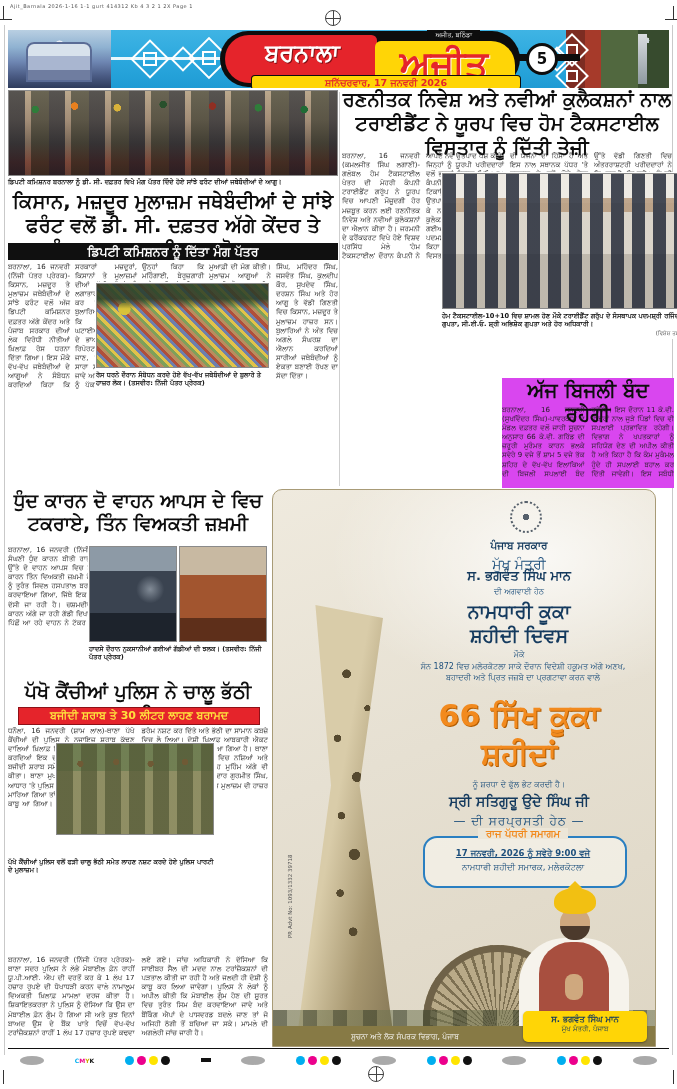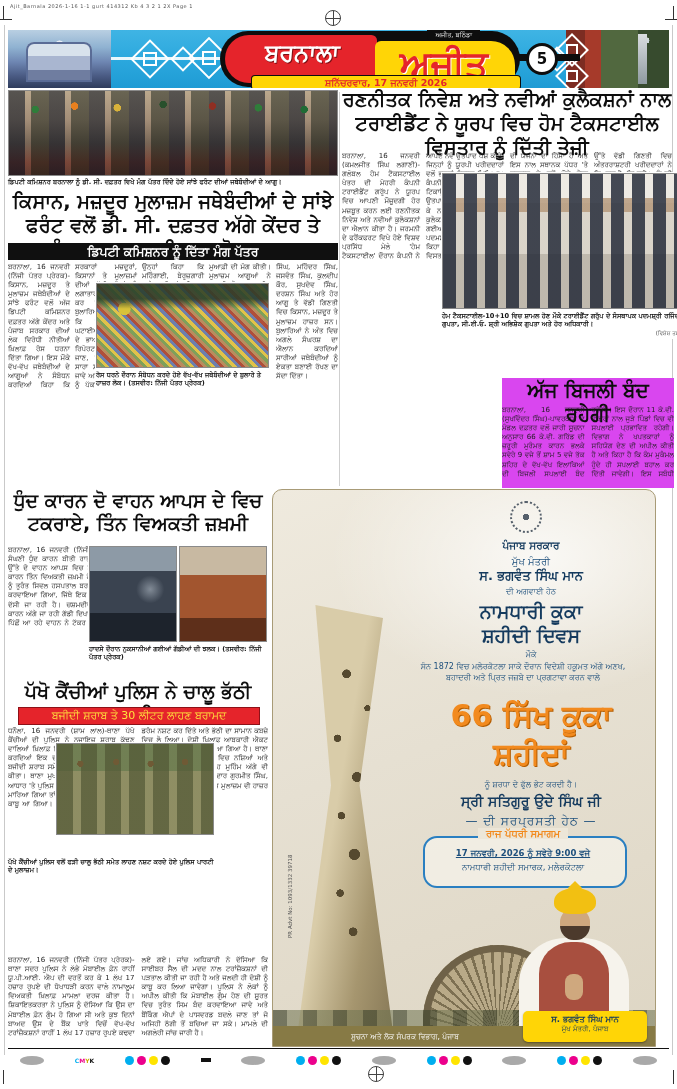--- a/index.html
+++ b/index.html
@@ -51,21 +51,21 @@
 
   
   .photo{border:1px solid #8a8a8a;box-sizing:border-box;}
   .caption{font-size:6.6px;font-weight:bold;color:#111;line-height:1.25;}
   .headline{font-weight:bold;color:#0d0d0d;line-height:1.22;}
   .bodytext{font-size:7px;line-height:1.3;color:#1c1c1c;}
   .cols5{column-count:5;column-gap:5px;}
   .cols4{column-count:4;column-gap:6px;}
   .cols2{column-count:2;column-gap:7px;}
   .subhead-dark{background:#101010;color:#fff;font-weight:bold;font-size:12.5px;line-height:17px;}
-  .subhead-red{background:#e5242b;color:#ffe23d;font-weight:normal;font-size:11px;line-height:16px;border:1px solid #8e1118;}
+  .subhead-red{background:#e5242b;color:#ffe23d;font-weight:bold;font-size:11px;line-height:16px;border:1px solid #8e1118;}
 
   
   #photo-protest{background:
      radial-gradient(circle 6px at 8% 22%,#2f7d3a 0 60%,transparent 65%),
      radial-gradient(circle 6px at 20% 18%,#e8801f 0 60%,transparent 65%),
      radial-gradient(circle 6px at 33% 20%,#d8b23a 0 60%,transparent 65%),
      radial-gradient(circle 6px at 47% 16%,#28502c 0 60%,transparent 65%),
      radial-gradient(circle 6px at 62% 18%,#8f2f23 0 60%,transparent 65%),
      radial-gradient(circle 6px at 76% 20%,#2f7d3a 0 60%,transparent 65%),
      radial-gradient(circle 6px at 90% 22%,#1f6b35 0 60%,transparent 65%),
@@ -92,21 +92,21 @@
      radial-gradient(circle 5px at 60% 22%,#6f5a35 0 60%,transparent 65%),
      radial-gradient(circle 5px at 82% 20%,#6f5a35 0 60%,transparent 65%),
      repeating-linear-gradient(90deg,rgba(90,95,60,.8) 0 16px,rgba(150,150,110,.35) 16px 24px),
      linear-gradient(180deg,#5d7345 0 30%,#8b8a5e 30% 100%);}
 
   
   #ad{left:272px;top:489px;width:384px;height:558px;background:
       radial-gradient(ellipse 300px 200px at 70% 12%,rgba(255,255,255,.75),transparent 70%),
       linear-gradient(160deg,#efeade 0%,#e6e0d2 45%,#ded6c4 100%);
       border:1px solid #a89b77;border-radius:10px 10px 0 0;box-sizing:border-box;overflow:hidden;}
-  .ad-center{left:128px;width:260px;text-align:center;}
+  .ad-center{left:116px;width:260px;text-align:center;}
   .ad-blue{color:#1d4f7c;}
   .ad-navy{color:#143a5e;}
   .ad-orange{color:#f28a1e;}
   #ad-emblem{left:237px;top:11px;width:28px;height:28px;border:2px dotted #56606b;border-radius:50%;
      background:radial-gradient(circle 5px at 50% 50%,#56606b 0 60%,transparent 65%);}
   #ad-tower{left:6px;top:115px;width:130px;height:430px;
      background:
        radial-gradient(circle 7px at 52% 16%,#55492f 0 60%,transparent 65%),
        radial-gradient(circle 5px at 68% 24%,#55492f 0 60%,transparent 65%),
        radial-gradient(circle 6px at 45% 31%,#55492f 0 60%,transparent 65%),
@@ -235,21 +235,21 @@
   </div>
 
   <div class="abs" style="left:502px;top:378px;width:172px;height:110px;background:#d946ef;">
     <div class="headline t-cent" style="position:absolute;left:0;top:0;width:172px;font-size:20px;">ਅੱਜ ਬਿਜਲੀ ਬੰਦ ਰਹੇਗੀ</div>
     <div class="bodytext cols2 t-just" style="position:absolute;left:0;top:28px;width:172px;height:80px;overflow:hidden;">ਬਰਨਾਲਾ, 16 ਜਨਵਰੀ (ਸੁਖਵਿੰਦਰ ਸਿੰਘ)-ਪਾਵਰਕਾਮ ਦੇ ਮੰਡਲ ਦਫ਼ਤਰ ਵਲੋਂ ਜਾਰੀ ਸੂਚਨਾ ਅਨੁਸਾਰ 66 ਕੇ.ਵੀ. ਗਰਿੱਡ ਦੀ ਜ਼ਰੂਰੀ ਮੁਰੰਮਤ ਕਾਰਨ ਭਲਕੇ ਸਵੇਰੇ 9 ਵਜੇ ਤੋਂ ਸ਼ਾਮ 5 ਵਜੇ ਤੱਕ ਸ਼ਹਿਰ ਦੇ ਵੱਖ-ਵੱਖ ਇਲਾਕਿਆਂ ਦੀ ਬਿਜਲੀ ਸਪਲਾਈ ਬੰਦ ਰਹੇਗੀ। ਇਸ ਦੌਰਾਨ 11 ਕੇ.ਵੀ. ਫੀਡਰਾਂ ਨਾਲ ਜੁੜੇ ਪਿੰਡਾਂ ਵਿਚ ਵੀ ਸਪਲਾਈ ਪ੍ਰਭਾਵਿਤ ਰਹੇਗੀ। ਵਿਭਾਗ ਨੇ ਖਪਤਕਾਰਾਂ ਨੂੰ ਸਹਿਯੋਗ ਦੇਣ ਦੀ ਅਪੀਲ ਕੀਤੀ ਹੈ ਅਤੇ ਕਿਹਾ ਹੈ ਕਿ ਕੰਮ ਮੁਕੰਮਲ ਹੁੰਦੇ ਹੀ ਸਪਲਾਈ ਬਹਾਲ ਕਰ ਦਿੱਤੀ ਜਾਵੇਗੀ। ਇਸ ਸਬੰਧੀ ਵਧੇਰੇ ਜਾਣਕਾਰੀ ਲਈ ਖਪਤਕਾਰ ਸ਼ਿਕਾਇਤ ਕੇਂਦਰ ਨਾਲ ਸੰਪਰਕ ਕਰ ਸਕਦੇ ਹਨ।</div>
   </div>
 
   <div id="ad" class="abs">
     <div id="ad-emblem" class="abs"></div>
     <div class="abs ad-center ad-navy" style="top:49px;font-size:10.5px;font-weight:bold;">ਪੰਜਾਬ ਸਰਕਾਰ</div>
-    <div class="abs ad-center ad-blue" style="top:66px;font-size:10px;">ਮੁੱਖ ਮੰਤਰੀ</div>
+    <div class="abs ad-center ad-blue" style="top:66px;font-size:14px;">ਮੁੱਖ ਮੰਤਰੀ</div>
     <div class="abs ad-center ad-navy" style="top:78px;font-size:13px;font-weight:bold;">ਸ. ਭਗਵੰਤ ਸਿੰਘ ਮਾਨ</div>
     <div class="abs ad-center ad-blue" style="top:97px;font-size:8px;">ਦੀ ਅਗਵਾਈ ਹੇਠ</div>
     <div class="abs ad-center ad-navy" style="top:110px;font-size:19px;font-weight:bold;">ਨਾਮਧਾਰੀ ਕੂਕਾ</div>
     <div class="abs ad-center ad-navy" style="top:134px;font-size:19px;font-weight:bold;">ਸ਼ਹੀਦੀ ਦਿਵਸ</div>
     <div class="abs ad-center ad-blue" style="top:160px;font-size:8px;">ਮੌਕੇ</div>
     <div class="abs ad-blue t-cent" style="left:135px;top:172px;width:230px;font-size:8px;line-height:1.35;">ਸੰਨ 1872 ਵਿਚ ਮਲੇਰਕੋਟਲਾ ਸਾਕੇ ਦੌਰਾਨ ਵਿਦੇਸ਼ੀ ਹਕੂਮਤ ਅੱਗੇ ਅਣਖ, ਬਹਾਦਰੀ ਅਤੇ ਪ੍ਰਿਤ ਜਜ਼ਬੇ ਦਾ ਪ੍ਰਗਟਾਵਾ ਕਰਨ ਵਾਲੇ</div>
     <div class="abs ad-center ad-orange" style="top:208px;font-size:30px;font-weight:bold;text-shadow:1px 1px 0 #b35c00;">66 ਸਿੱਖ ਕੂਕਾ</div>
     <div class="abs ad-center ad-orange" style="top:246px;font-size:30px;font-weight:bold;text-shadow:1px 1px 0 #b35c00;">ਸ਼ਹੀਦਾਂ</div>
     <div class="abs ad-center ad-blue" style="top:290px;font-size:8px;">ਨੂੰ ਸ਼ਰਧਾ ਦੇ ਫੁੱਲ ਭੇਟ ਕਰਦੀ ਹੈ।</div>
     <div class="abs ad-center ad-navy" style="top:303px;font-size:14px;font-weight:bold;">ਸ੍ਰੀ ਸਤਿਗੁਰੂ ਉਦੇ ਸਿੰਘ ਜੀ</div>

